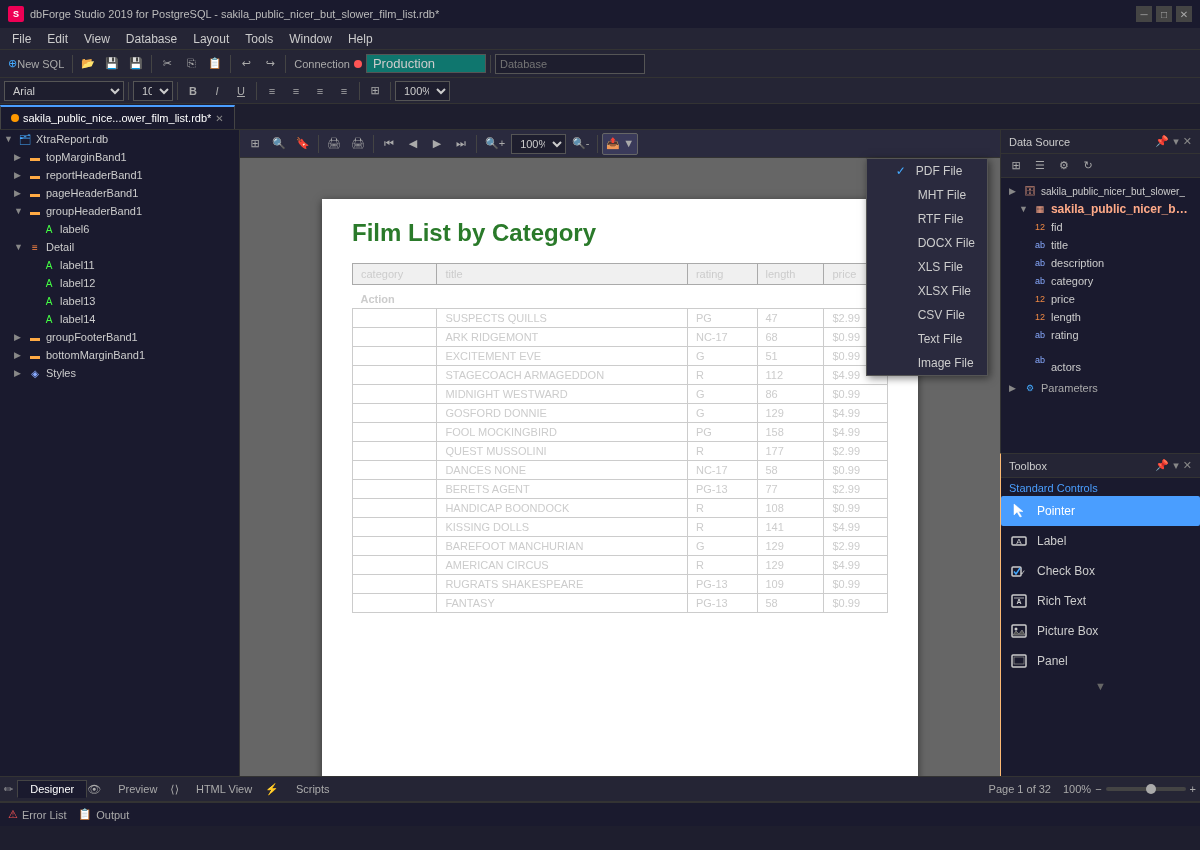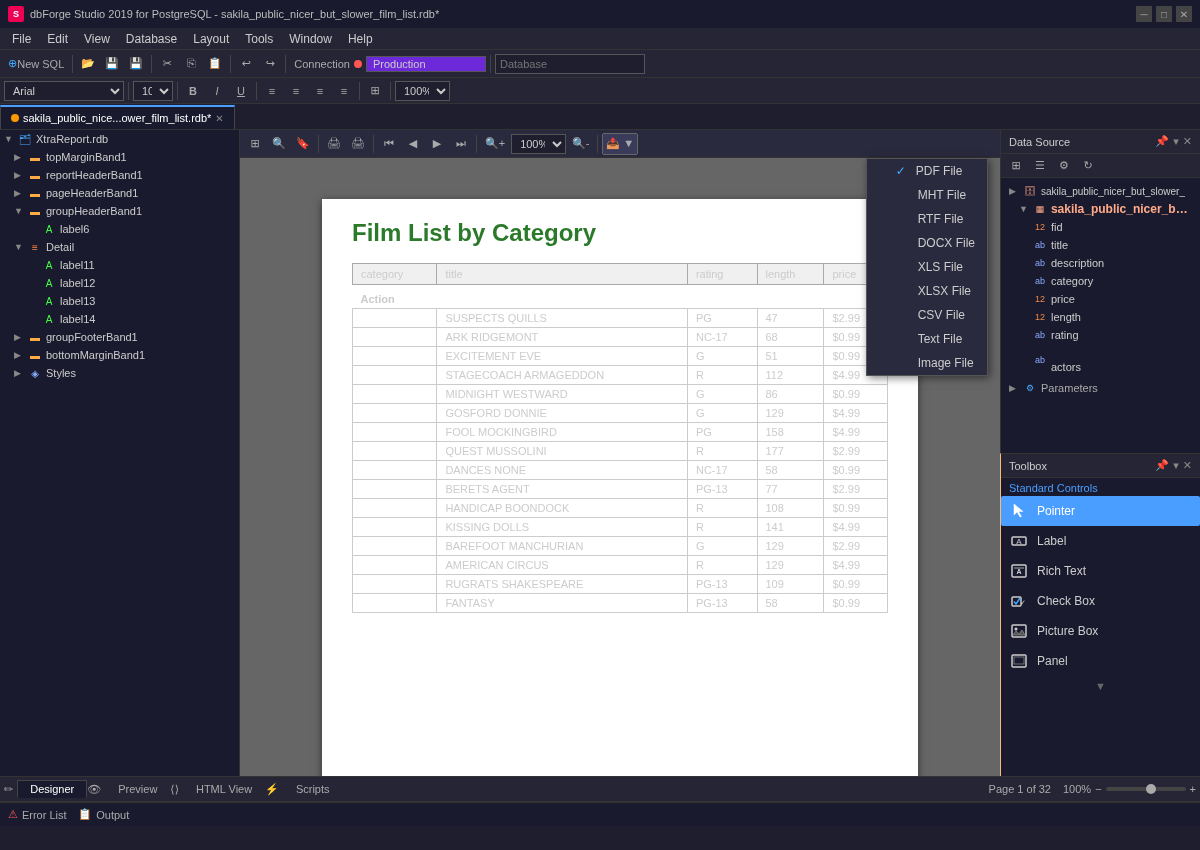--- a/index.html
+++ b/index.html
@@ -17,21 +17,21 @@
     .menu-bar { background: #252535; height: 22px; display: flex; align-items: center; padding: 0 4px; border-bottom: 1px solid #333; }
     .menu-item { padding: 2px 8px; color: #ccc; font-size: 12px; cursor: pointer; }
 
     
     .toolbar { background: #252535; height: 28px; display: flex; align-items: center; padding: 0 4px; gap: 2px; border-bottom: 1px solid #333; }
     .tb-btn { height: 22px; min-width: 22px; background: none; border: 1px solid transparent; color: #aaa; cursor: pointer; display: flex; align-items: center; justify-content: center; font-size: 11px; border-radius: 2px; padding: 0 3px; }
     .tb-sep { width: 1px; height: 18px; background: #444; margin: 0 2px; }
     .tb-dropdown { background: #1e1e2e; border: 1px solid #555; color: #ccc; font-size: 11px; height: 20px; padding: 0 4px; cursor: pointer; }
     .connection-area { display: flex; align-items: center; gap: 4px; margin-left: 4px; }
     .conn-indicator { width: 8px; height: 8px; background: #f55; border-radius: 50%; }
-    .conn-label { background: #6d28d9; border: 1px solid #555; color: #ccc; font-size: 11px; padding: 1px 6px; min-width: 120px; }
+    .conn-label { background: #0f766e; border: 1px solid #555; color: #ccc; font-size: 13px; padding: 1px 6px; min-width: 120px; }
 
     
     .toolbar2 { background: #252535; height: 26px; display: flex; align-items: center; padding: 0 4px; gap: 2px; border-bottom: 1px solid #333; }
 
     
     .tab-bar { background: #1e1e2e; height: 26px; display: flex; align-items: flex-end; border-bottom: 1px solid #333; }
     .tab { height: 24px; padding: 0 10px; display: flex; align-items: center; gap: 4px; font-size: 11px; cursor: pointer; border: 1px solid #444; border-bottom: none; background: #2a2a3e; color: #aaa; }
     .tab.active { background: #1a1a2e; color: #fff; border-top: 2px solid #4a9eff; }
     .tab-dot { width: 8px; height: 8px; border-radius: 50%; background: #f90; }
     .tab-close { color: #888; font-size: 10px; cursor: pointer; }
@@ -534,37 +534,37 @@
               <rect x="1" y="4" width="14" height="8" rx="1" fill="none" stroke="#ccc" stroke-width="1.5"></rect>
               <text x="8" y="11" text-anchor="middle" font-family="Arial" font-size="8" fill="#ccc">A</text>
             </svg>
           </div>
           <span>Label</span>
         </div>
 
         <div class="toolbox-item">
           <div class="toolbox-icon">
             <svg width="16" height="16" viewBox="0 0 16 16">
+              <rect x="1" y="4" width="9" height="9" rx="1" fill="none" stroke="#ccc" stroke-width="1.5"></rect>
+              <path d="M3 8.5 L5 11 L9 5" stroke="#4af" stroke-width="1.5" fill="none"></path>
+              <text x="12" y="12" text-anchor="middle" font-family="Arial" font-size="7" fill="#ccc">✓</text>
+            </svg>
+          </div>
+          <span>Check Box</span>
+        </div>
+
+        <div class="toolbox-item">
+          <div class="toolbox-icon">
+            <svg width="16" height="16" viewBox="0 0 16 16">
               <rect x="1" y="2" width="14" height="12" rx="1" fill="none" stroke="#ccc" stroke-width="1.5"></rect>
               <text x="8" y="11" text-anchor="middle" font-family="Arial" font-size="7" font-weight="bold" fill="#ccc">A</text>
               <line x1="3" y1="5" x2="13" y2="5" stroke="#ccc" stroke-width="0.8"></line>
             </svg>
           </div>
           <span>Rich Text</span>
-        </div>
-
-        <div class="toolbox-item">
-          <div class="toolbox-icon">
-            <svg width="16" height="16" viewBox="0 0 16 16">
-              <rect x="1" y="4" width="9" height="9" rx="1" fill="none" stroke="#ccc" stroke-width="1.5"></rect>
-              <path d="M3 8.5 L5 11 L9 5" stroke="#4af" stroke-width="1.5" fill="none"></path>
-              <text x="12" y="12" text-anchor="middle" font-family="Arial" font-size="7" fill="#ccc">✓</text>
-            </svg>
-          </div>
-          <span>Check Box</span>
         </div>
 
         <div class="toolbox-item">
           <div class="toolbox-icon">
             <svg width="16" height="16" viewBox="0 0 16 16">
               <rect x="1" y="2" width="14" height="12" rx="1" fill="none" stroke="#ccc" stroke-width="1.5"></rect>
               <circle cx="5" cy="6" r="1.5" fill="#ccc"></circle>
               <path d="M2 12 L5 8 L8 11 L11 7 L14 12 Z" fill="#555" stroke="#888" stroke-width="0.8"></path>
             </svg>
           </div>

